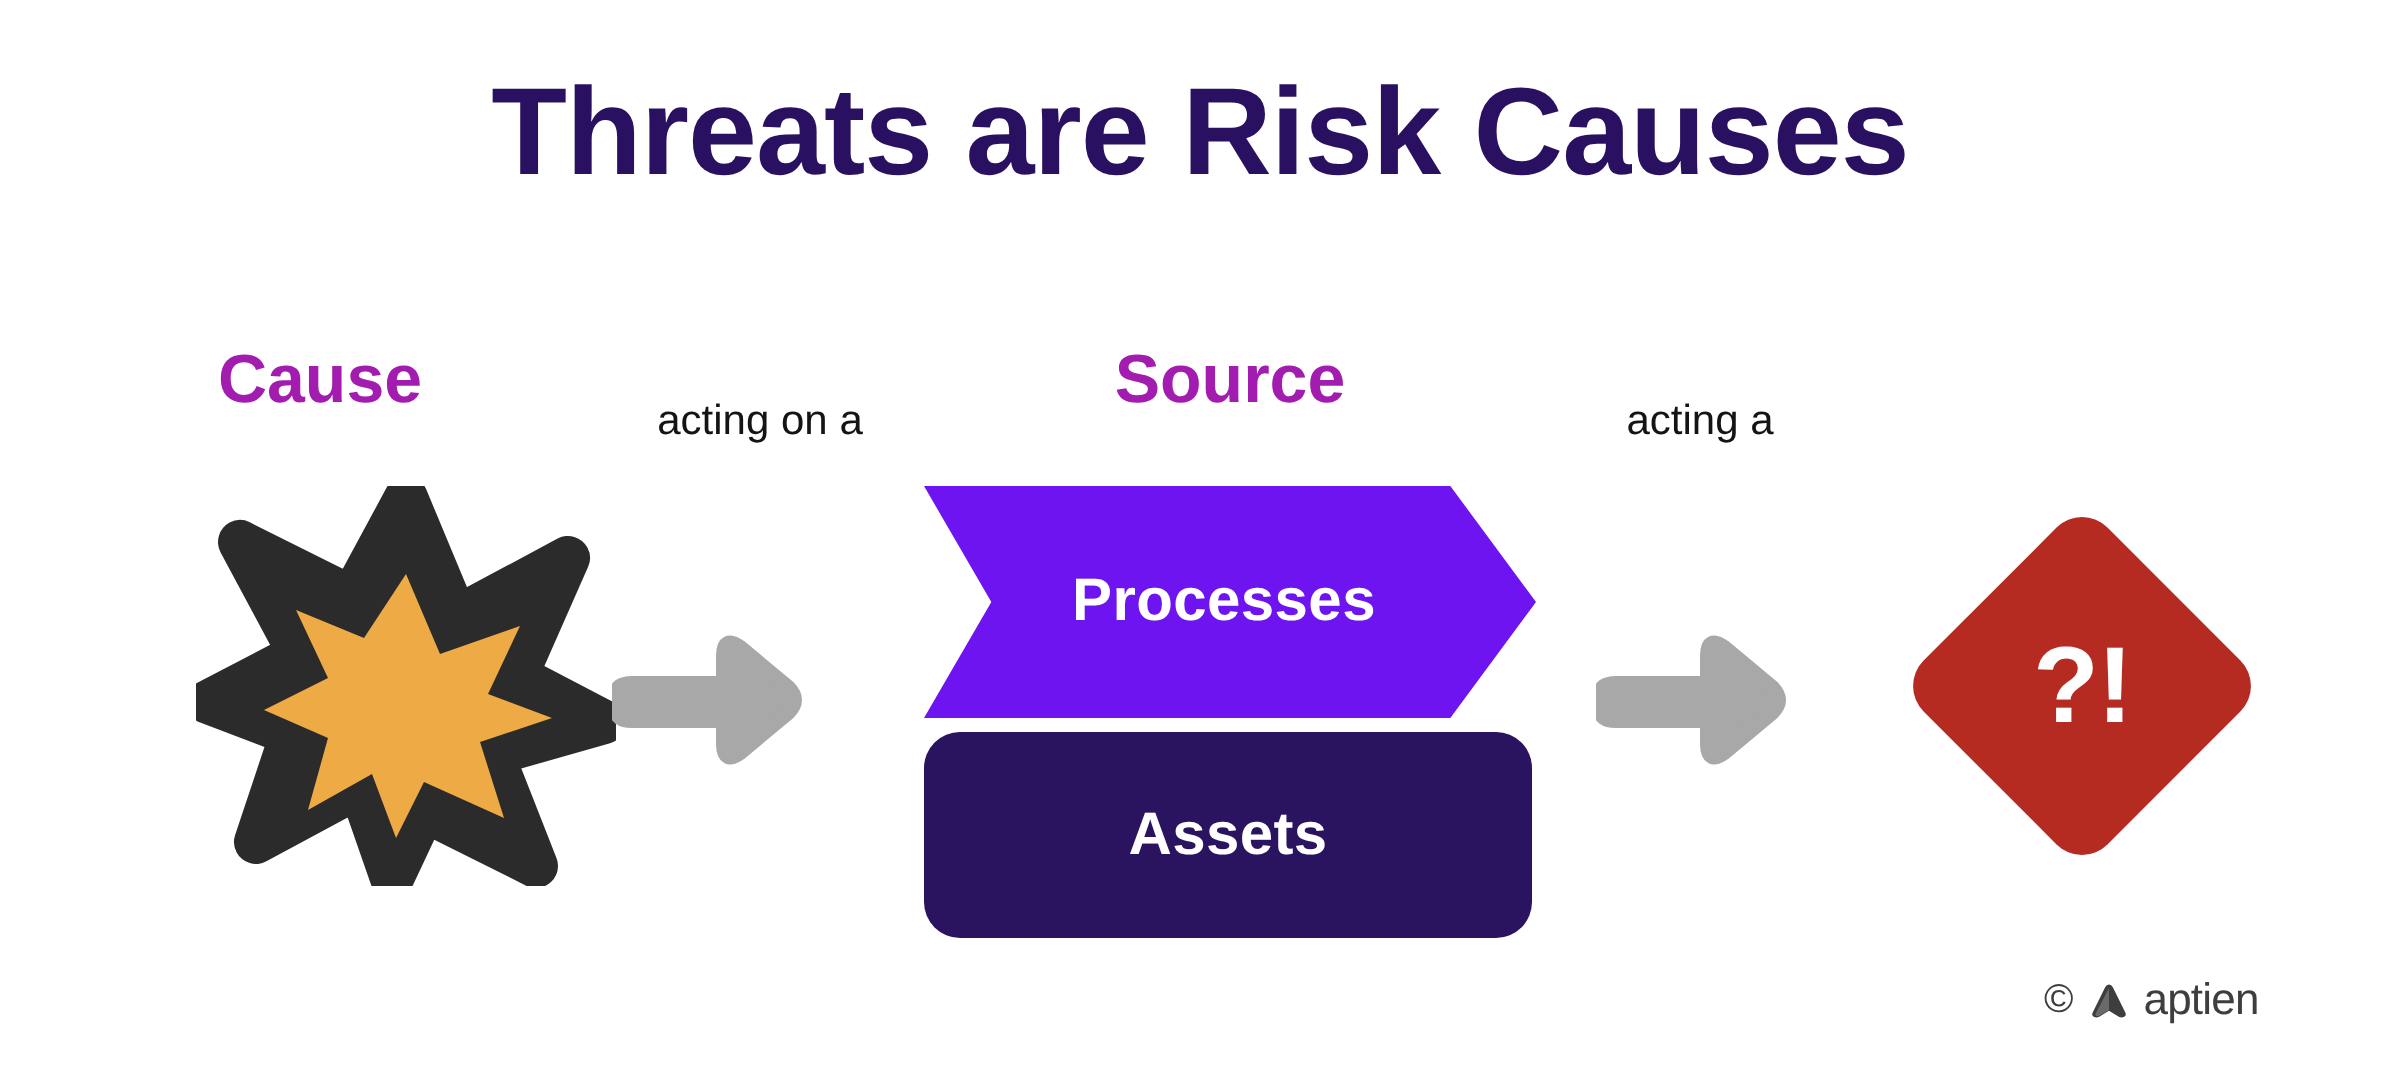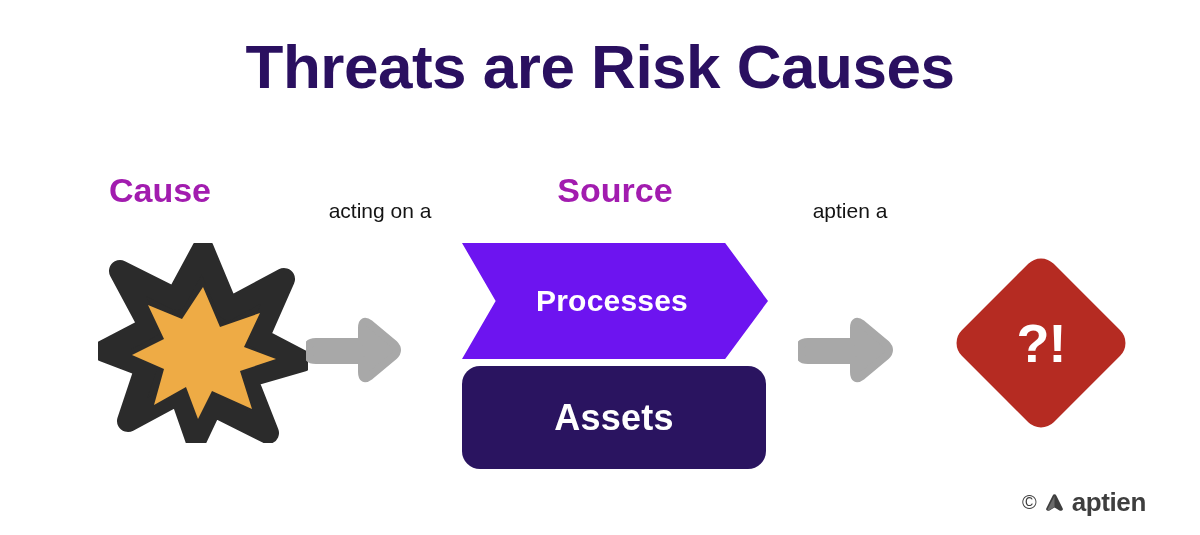--- a/index.html
+++ b/index.html
@@ -126,21 +126,21 @@
     width: 304px;
     height: 103px;
     background: #2a1460;
     border-radius: 18px;
     display: flex;
     align-items: center;
     justify-content: center;
   }
   #assets-box .box-label {
     color: #ffffff;
-    font-size: 36px;
+    font-size: 30px;
     font-weight: bold;
     letter-spacing: 0.2px;
   }
 
   
   #risk-diamond {
     position: absolute;
     left: 950px;
     top: 252px;
     width: 182px;
@@ -183,41 +183,41 @@
     font-size: 20px;
     line-height: 1;
     color: #3e3e3e;
   }
   #footer-logo .logo-mark {
     width: 21px;
     height: 21px;
     display: block;
   }
   #footer-logo .brand-word {
-    font-size: 26px;
-    font-weight: bold;
+    font-size: 22px;
+    font-weight: normal;
     letter-spacing: -0.4px;
     color: #3e3e3e;
     line-height: 1;
   }
 </style>
 </head>
 <body>
 
 <div id="canvas">
 
   <div id="title">Threats are Risk Causes</div>
 
   <div class="label-heading" id="label-cause">Cause</div>
 
   <div class="label-connector" id="label-acting">acting on a</div>
 
   <div class="label-heading" id="label-source">Source</div>
 
-  <div class="label-connector" id="label-creates">aptien a</div>
+  <div class="label-connector" id="label-creates">acting a</div>
 
 
   <div id="burst-wrap">
     <svg viewBox="0 0 210 200" xmlns="http://www.w3.org/2000/svg" aria-hidden="true">
       <g>
         <path d="M105 6 L130 66 L186 36 L160 95 L204 118 L148 134 L170 190 L114 162
                  L98 196 L82 150 L30 178 L48 124 L6 108 L52 84 L22 28 L78 56 Z" fill="#2b2b2b" stroke="#2b2b2b" stroke-width="22" stroke-linejoin="round" stroke-linecap="round"></path>
       </g>
       <g>
         <path d="M105 44 L122 84 L162 70 L146 104 L178 116 L142 128 L154 166 L114 148

